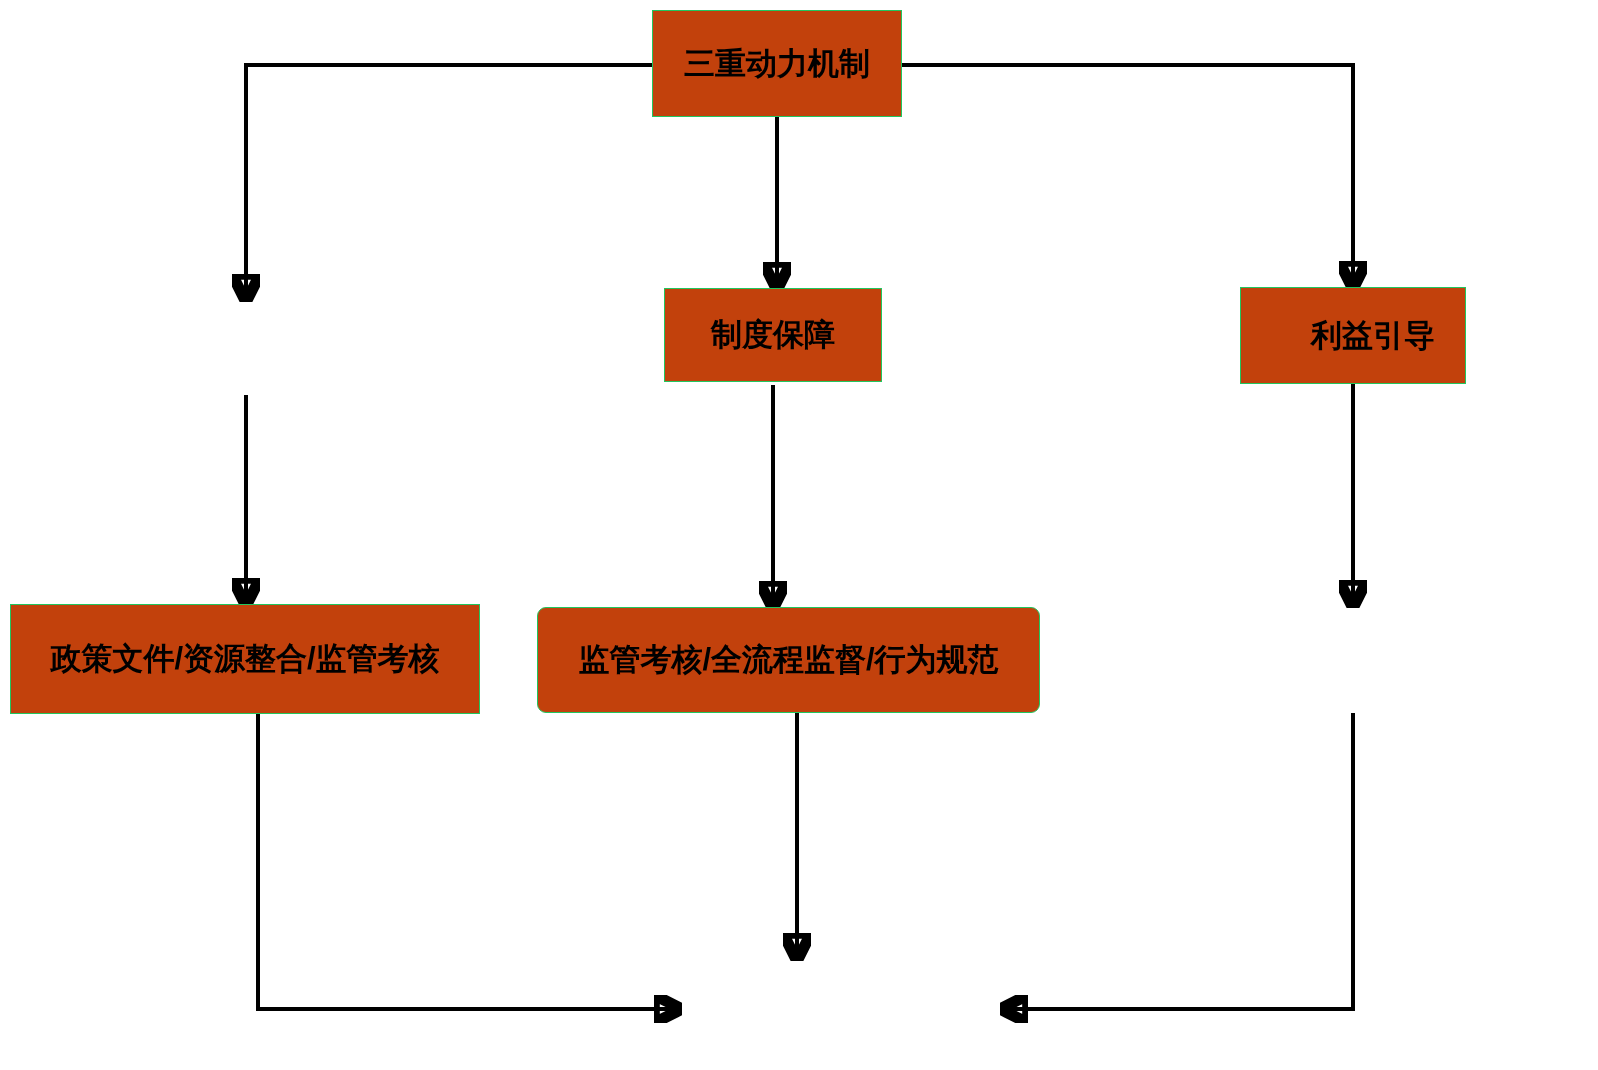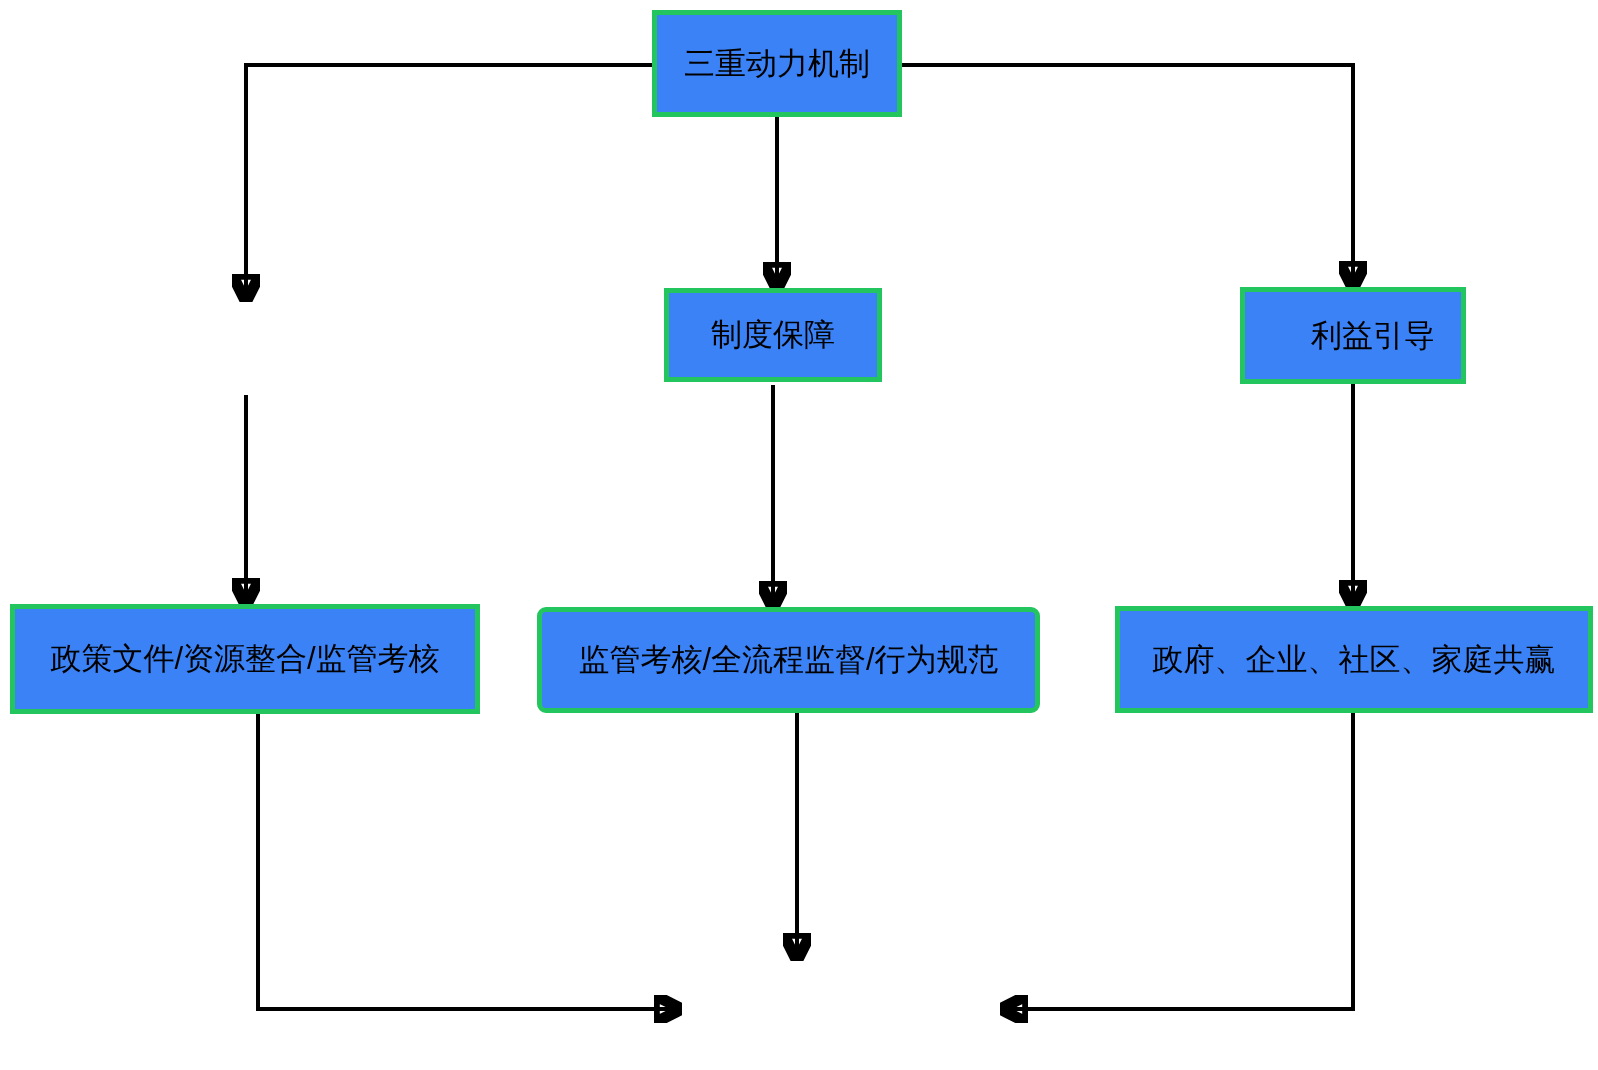--- a/index.html
+++ b/index.html
@@ -23,30 +23,31 @@
     height: 1070px;
   }
   .wires path {
     fill: none;
     stroke: #000000;
     stroke-width: 4;
   }
   .node {
     position: absolute;
     box-sizing: border-box;
-    background: #3b82f6;
-    border: 5px solid #22c55e;
+    background: #c2410c;
+    border: 1px solid #22c55e;
     color: #000000;
     display: flex;
     align-items: center;
     justify-content: center;
     text-align: center;
     font-size: 31px;
     line-height: 1.2;
     white-space: nowrap;
+    font-weight: bold;
   }
   #n-root              { left: 652px;  top: 10px;  width: 250px; height: 107px; }
   #n-policy            { left: 145px;  top: 300px; width: 200px; height: 95px;  }
   #n-institution       { left: 664px;  top: 288px; width: 218px; height: 94px;  }
   #n-interest          { left: 1240px; top: 287px; width: 226px; height: 97px; padding-left: 40px;  }
   #n-policy-detail     { left: 10px;   top: 604px; width: 470px; height: 110px; }
   #n-institution-detail{ left: 537px;  top: 607px; width: 503px; height: 106px; border-radius: 9px; }
   #n-interest-detail   { left: 1115px; top: 606px; width: 478px; height: 107px; }
   #n-platform          { left: 680px;  top: 959px; width: 322px; height: 100px; }
 </style>
@@ -95,18 +96,15 @@
   </div>
 
   <div class="node" id="n-policy-detail">
     <span>政策文件/资源整合/监管考核</span>
   </div>
 
   <div class="node" id="n-institution-detail">
     <span>监管考核/全流程监督/行为规范</span>
   </div>
 
-  <div class="node" id="n-interest-detail">
-    <span>政府、企业、社区、家庭共赢</span>
-  </div>
 
 
 </div>
 
 </body></html>

